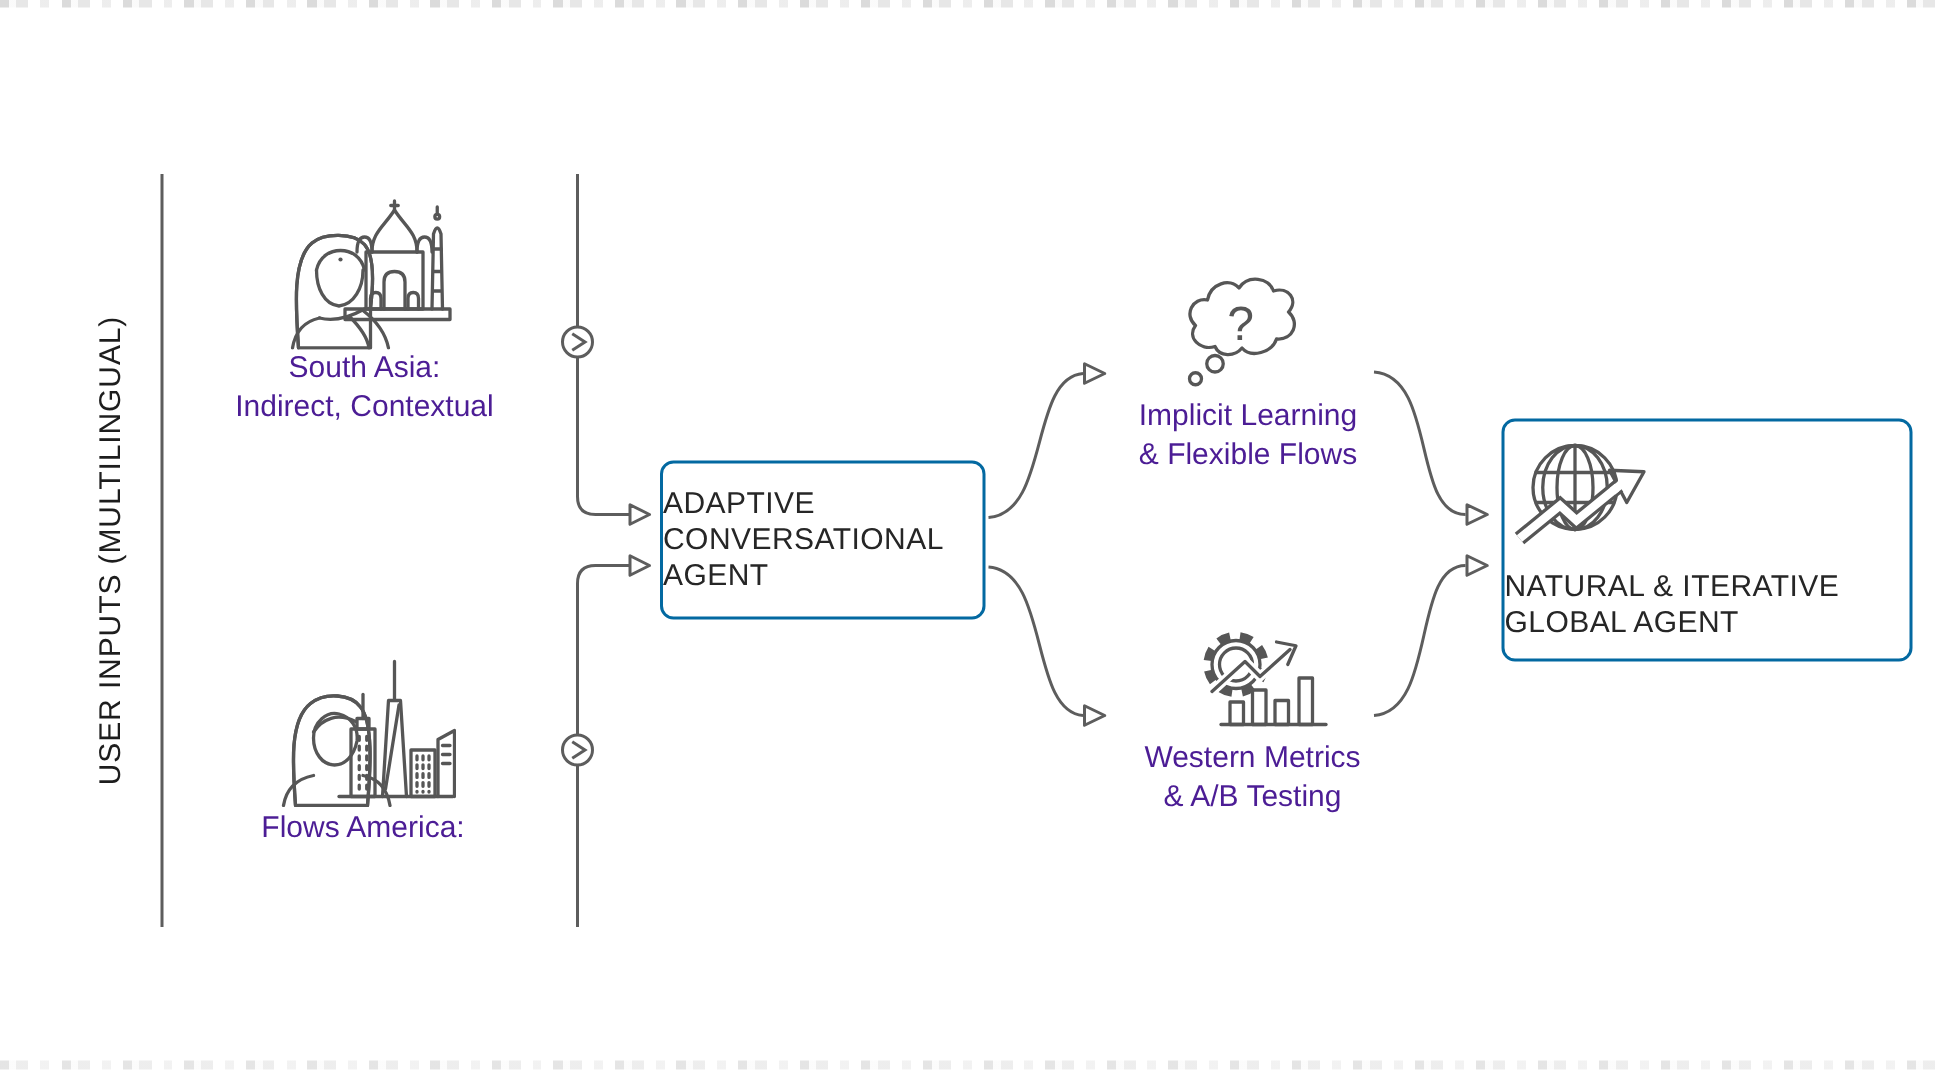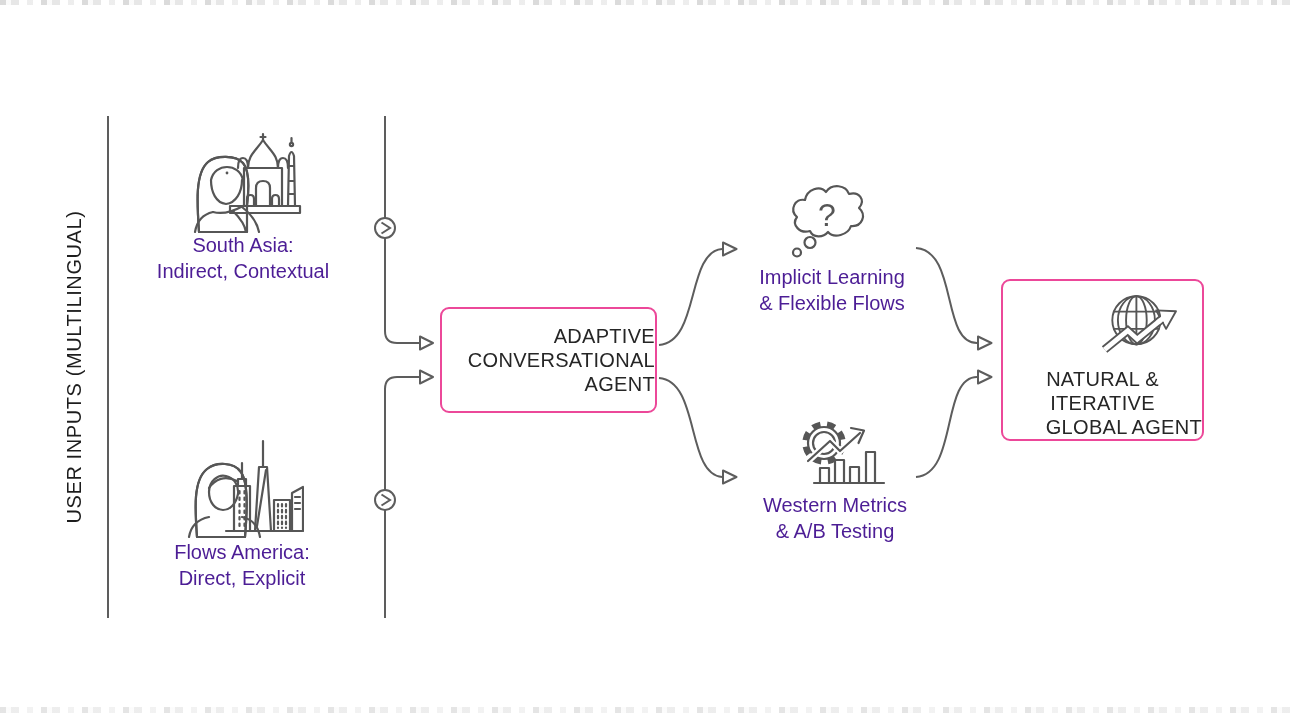--- a/index.html
+++ b/index.html
@@ -21,26 +21,26 @@
   #axis-label {
     left:-203px; top:353px; width:560px; height:28px;
     transform:rotate(-90deg);
     text-align:center; font-size:20px; letter-spacing:.6px; color:#1d1d1d;
     white-space:nowrap;
   }
   .caption {
     width:280px; text-align:center; font-size:20px; line-height:26px; color:#4c1d95;
   }
   .node-box {
-    border:2px solid #ec4899; border-radius:9px; background:#ffffff;
-    display:flex; flex-direction:column; align-items:flex-end; justify-content:center;
+    border:2px solid #0369a1; border-radius:9px; background:#ffffff;
+    display:flex; flex-direction:column; align-items:flex-start; justify-content:center;
     text-align:center; font-size:20px; line-height:24px; letter-spacing:.3px; color:#262626;
   }
   #adaptive-box { left:440px; top:307px; width:217px; height:106px; }
-  #result-box { left:1001px; top:279px; width:203px; height:162px; justify-content:flex-start; padding-top:10px; }
+  #result-box { left:1001px; top:279px; width:274px; height:162px; justify-content:flex-start; padding-top:10px; }
   #result-box .box-text { margin-top:2px; }
   svg { display:block; }
   .ln { stroke:#5d5d5d; stroke-width:2; fill:none; }
   .head { fill:#ffffff; stroke:#5d5d5d; stroke-width:2; stroke-linejoin:round; }
   .ic { stroke:#565656; stroke-width:2.2; fill:none; stroke-linecap:round; stroke-linejoin:round; }
   .icf { fill:#565656; stroke:none; }
   .icw { stroke:#ffffff; fill:none; }
 </style>
 </head>
 <body>
@@ -131,21 +131,20 @@
     <path class="ic" fill="#fff" stroke="none" d="M15,101 C13,73 11,44 25,33 C35,25 52,27 58,35 C67,45 65,77 63,101 Z"></path>
     <path class="ic" d="M15,101 C13,73 11,44 25,33 C35,25 52,27 58,35 C67,45 65,77 63,101"></path>
     <path class="ic" d="M27,56 C27,45 36,38 44,40 C52,42 57,49 56,58 C54,68 48,74 41,74 C33,74 27,66 27,56"></path>
     <path class="ic" d="M27,52 C33,43 43,39 55,45"></path>
     <path class="ic" d="M7,101 C9,89 17,83 27,81"></path>
     <path class="ic" d="M60,81 C70,83 76,89 78,101"></path>
   </svg>
 
   <div class="abs caption" style="left:102px;top:539px">
     <div>Flows America:</div>
-    <div>Direct, Explicit</div>
   </div>
 
   <div id="adaptive-box" class="abs node-box">
     <div>ADAPTIVE</div>
     <div>CONVERSATIONAL</div>
     <div>AGENT</div>
   </div>
 
   <svg class="abs" style="left:782px;top:178px" width="92" height="84" viewBox="0 0 92 84">
     <path class="ic" d="M28,53 C18,56 9,47 15,39 C7,32 13,20 23,22 C25,11 38,7 44,14 C50,5 64,7 67,16 C77,13 84,22 77,30 C85,37 80,49 69,48 C66,57 52,61 46,54 C41,60 31,60 28,53 Z"></path>

